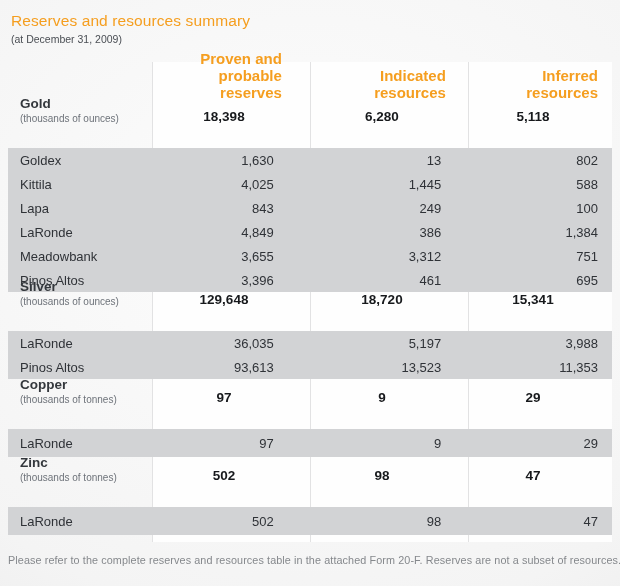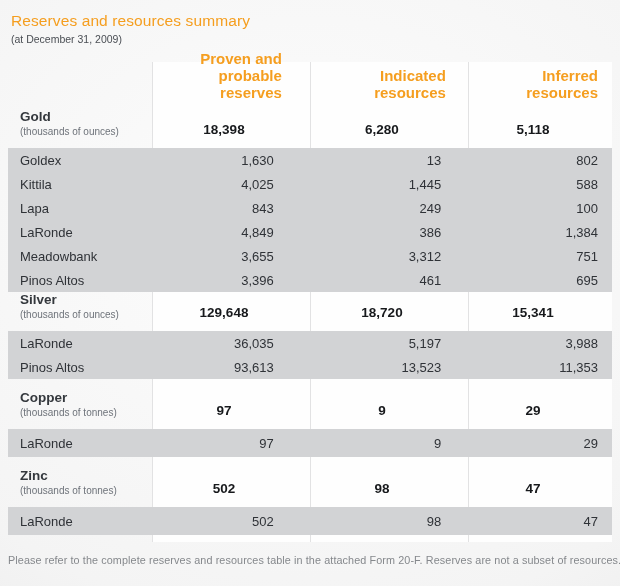--- a/index.html
+++ b/index.html
@@ -23,21 +23,21 @@
   .rows{position:absolute;left:0;top:0;width:604px;height:480px;display:flex;flex-direction:column;}
   .row{display:flex;box-sizing:border-box;}
   .cell-label{width:144px;box-sizing:border-box;padding-left:12px;}
   .cell-val{width:158px;box-sizing:border-box;text-align:right;padding-right:14px;}
   .cell-val.last{width:144px;}
   
   .row-head{height:44px;align-items:flex-end;padding-bottom:5px;}
   .hcell{color:#f59e1f;font-size:15px;font-weight:bold;line-height:17px;margin-left:28px;}
   .hcell span{display:block;}
   
-  .sec{align-items:flex-end;padding-bottom:11px;}
+  .sec{align-items:flex-end;padding-bottom:24px;}
   .sec.h-gold{height:42px}.sec.h-silver{height:39px}.sec.h-copper{height:50px}.sec.h-zinc{height:50px}
   .metal{font-size:13.5px;font-weight:bold;color:#34383d;margin-bottom:2px;}
   .unit{font-size:10px;color:#6e737a;}
   .total{font-size:13.5px;font-weight:bold;color:#17191c;text-align:center;}
   
   .band{background:#d2d3d5;}
   .band-row{display:flex;height:24px;align-items:center;font-size:13px;color:#2f3237;gap:44px;}
   .band-row.single{height:28px;}
   .mine-name{color:#2f3237;}
   .footnote{

